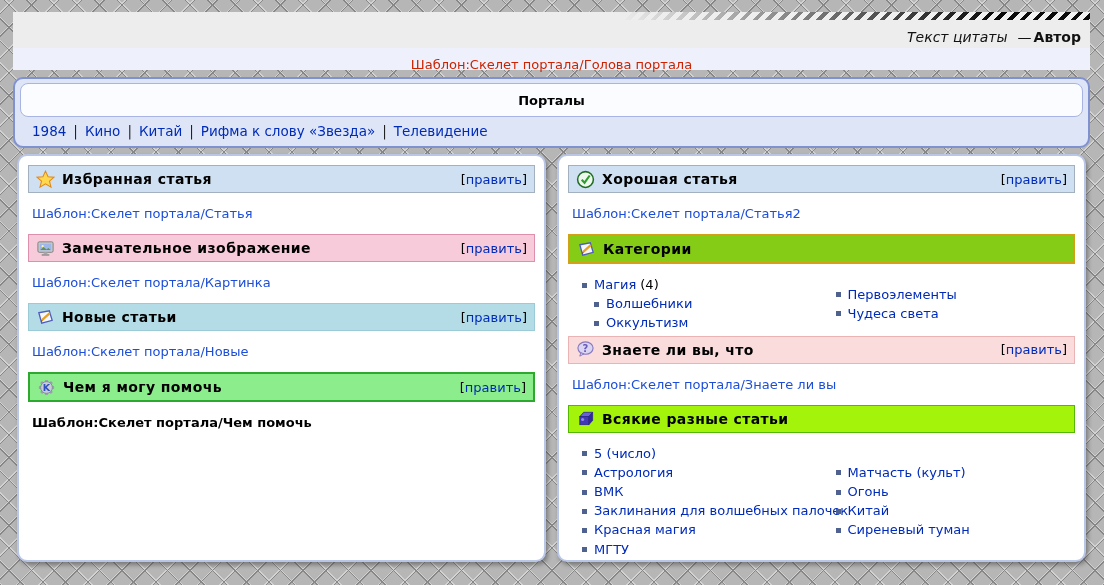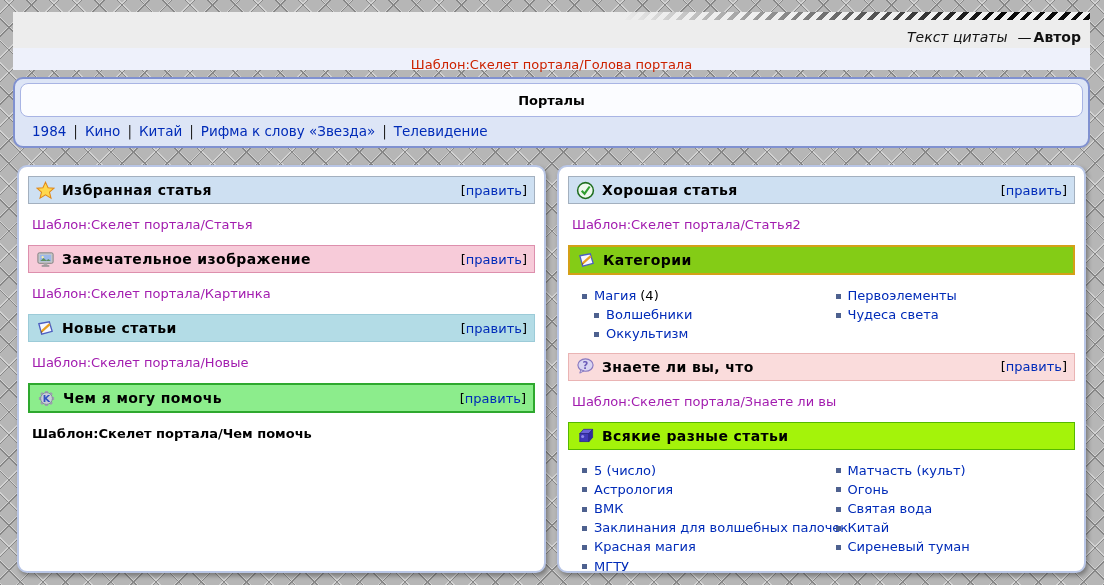--- a/index.html
+++ b/index.html
@@ -29,42 +29,42 @@
   .headbar a{color:#cc2200;text-decoration:none;font-size:13px;line-height:33px;display:inline-block;}
   
   .portal-box{background:#dde5f6;border:2px solid #8091d0;border-radius:10px;padding:4px 5px 2px 5px;}
   .portal-title-box{background:#fbfcff;border:1px solid #a8b4e4;border-radius:8px;height:32px;
     display:flex;align-items:center;justify-content:center;text-align:center;}
   .portal-title-box b{font-size:13px;color:#000;}
   .portal-links{padding:6px 12px 5px 12px;font-size:13.5px;}
   .portal-links a{color:#002bb8;text-decoration:none;}
   .portal-links .sep{color:#222;margin:0 7px;}
   
-  .columns{display:flex;justify-content:space-between;padding:0 4px;margin-top:17px;}
+  .columns{display:flex;justify-content:space-between;padding:0 4px;margin-top:6px;}
   .panel{width:507px;height:386px;background:#ffffff;border:2px solid #b9c6e6;border-radius:10px;
     padding:9px 9px;box-shadow:2px 3px 4px rgba(50,50,50,0.45);overflow:hidden;}
   
   .sec-head{display:flex;align-items:center;height:20px;padding:3px 7px;border:1px solid;}
   .sec-title{font-size:14px;font-weight:bold;color:#000;letter-spacing:.4px;margin-left:7px;}
   .edit{margin-left:auto;font-size:13px;color:#000;font-weight:normal;}
   .edit a{color:#002bb8;text-decoration:none;}
   .h-featured{background:#cee0f2;border-color:#a3b0bf;}
   .h-image{background:#f7cbd9;border-color:#dd8fad;}
   .h-new{background:#b3dce6;border-color:#9ccbd8;}
   .h-help{background:#8ced8c;border-color:#2ea82e;border-width:2px;}
   .h-good{background:#cee0f2;border-color:#a3b0bf;}
   .h-cat{background:#84cc16;border-color:#d4a017;border-width:2px;}
   .h-dyk{background:#fadcdc;border-color:#eab4b4;}
   .h-misc{background:#a4f30a;border-color:#55b800;}
   
   .tpl-link{display:block;width:fit-content;margin:13px 3px 13px 4px;font-size:13px;
-    color:#a21caf;text-decoration:none;}
+    color:#1d4ed8;text-decoration:none;}
   .tpl-link.visited{color:#000000;font-weight:bold;}
   
-  .list-cols{display:flex;padding:11px 0 9px 0;}
+  .list-cols{display:flex;padding:11px 0 3px 0;align-items:center;}
   .list-col{width:50%;}
   ul.wlist{list-style:none;margin:0;padding:0 0 0 14px;}
   ul.wlist ul{list-style:none;margin:0;padding:0 0 0 12px;}
   ul.wlist li{font-size:13px;line-height:19.2px;white-space:nowrap;}
   ul.wlist a{color:#002bb8;text-decoration:none;}
   .sq{display:inline-block;width:5px;height:5px;background:#4e618f;margin:0 7px 1px 0;vertical-align:middle;}
   .suffix{color:#000;margin-left:4px;}
   .icon{display:inline-flex;width:19px;height:19px;flex:0 0 auto;}
   .icon svg{width:19px;height:19px;}
 </style>
@@ -232,21 +232,20 @@
             <li><span class="sq"></span><a href="#">ВМК</a></li>
             <li><span class="sq"></span><a href="#">Заклинания для волшебных палочек</a></li>
             <li><span class="sq"></span><a href="#">Красная магия</a></li>
             <li><span class="sq"></span><a href="#">МГТУ</a></li>
           </ul>
         </div>
         <div class="list-col">
           <ul class="wlist">
             <li><span class="sq"></span><a href="#">Матчасть (культ)</a></li>
             <li><span class="sq"></span><a href="#">Огонь</a></li>
-            <li><span class="sq"></span><a href="#">Святая вода</a></li>
             <li><span class="sq"></span><a href="#">Китай</a></li>
             <li><span class="sq"></span><a href="#">Сиреневый туман</a></li>
           </ul>
         </div>
       </div>
 
     </div>
   </div>
 </div>
 

